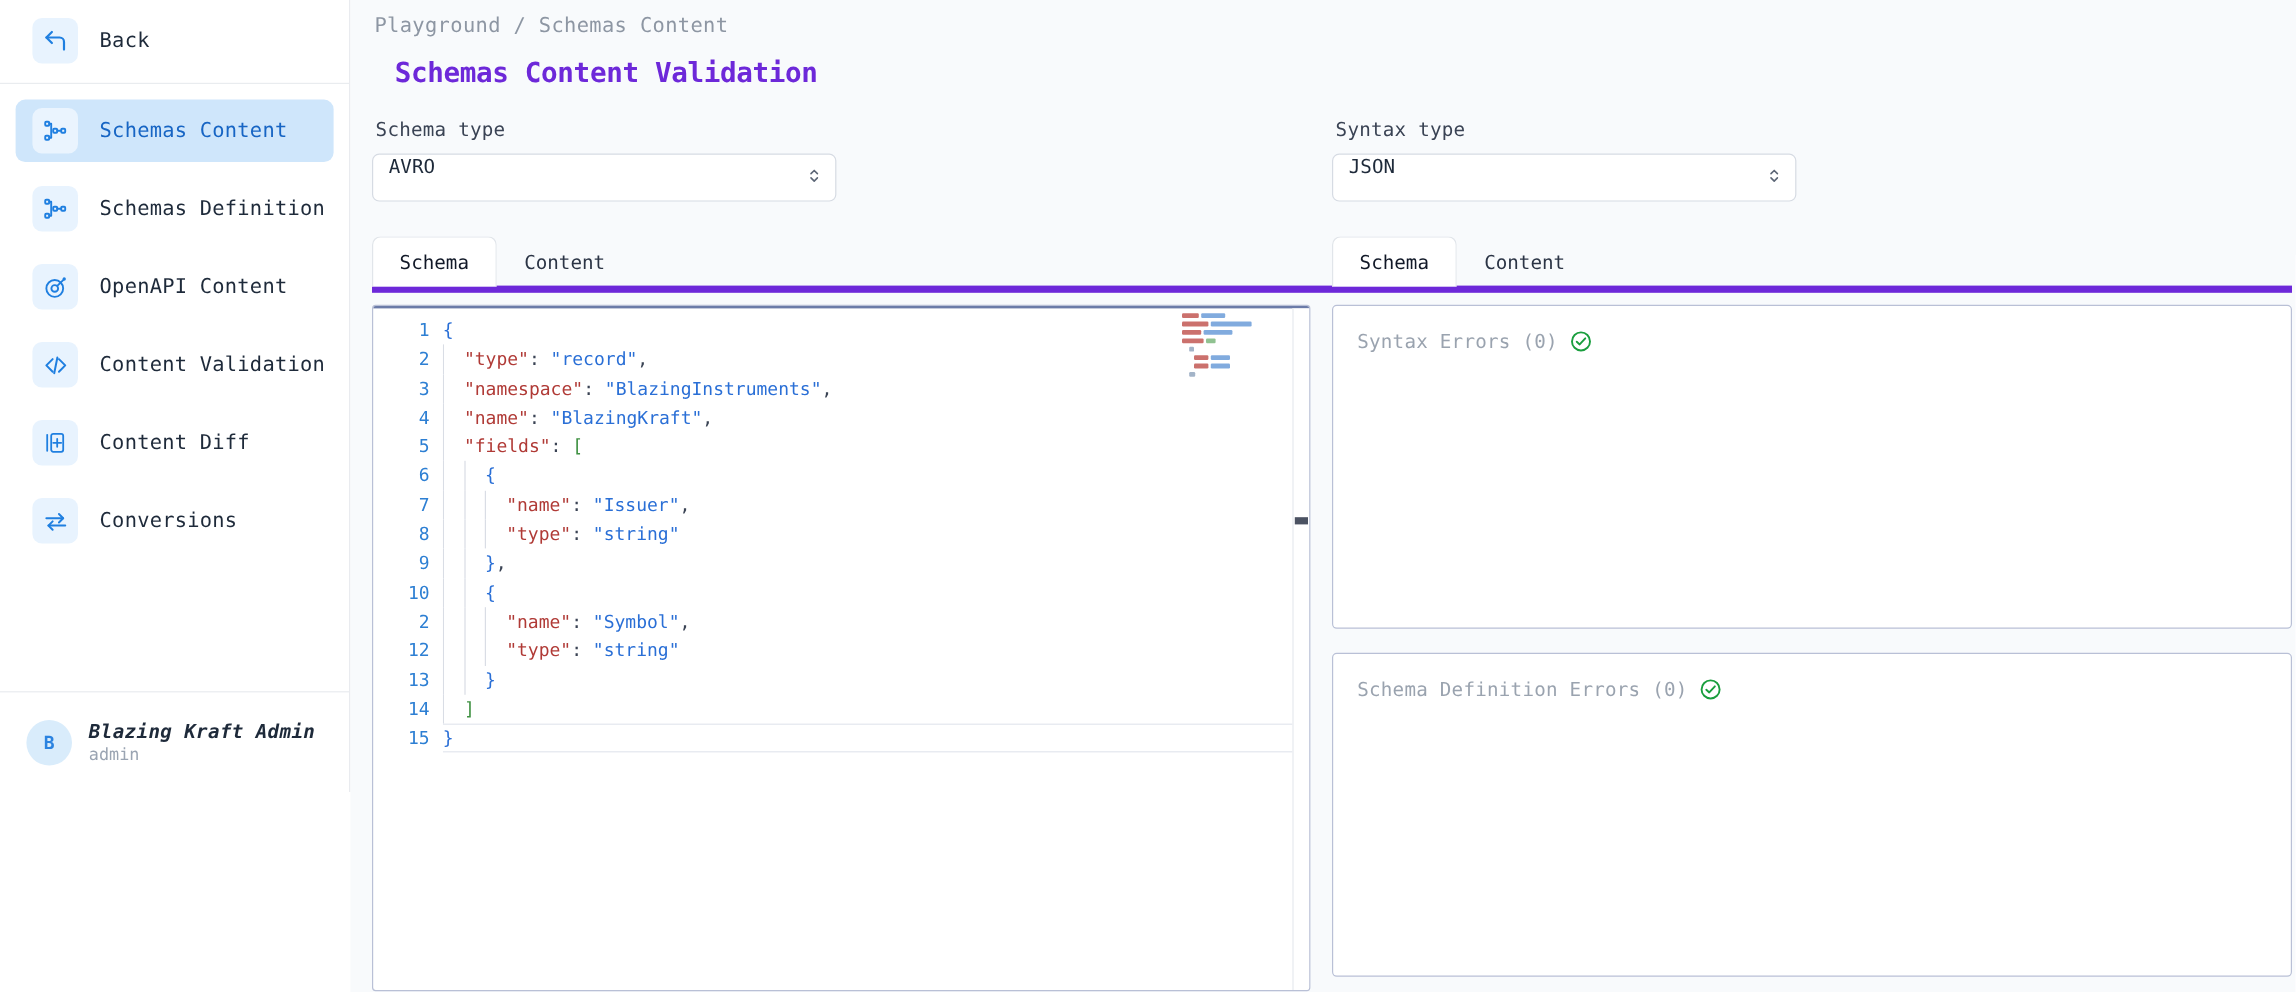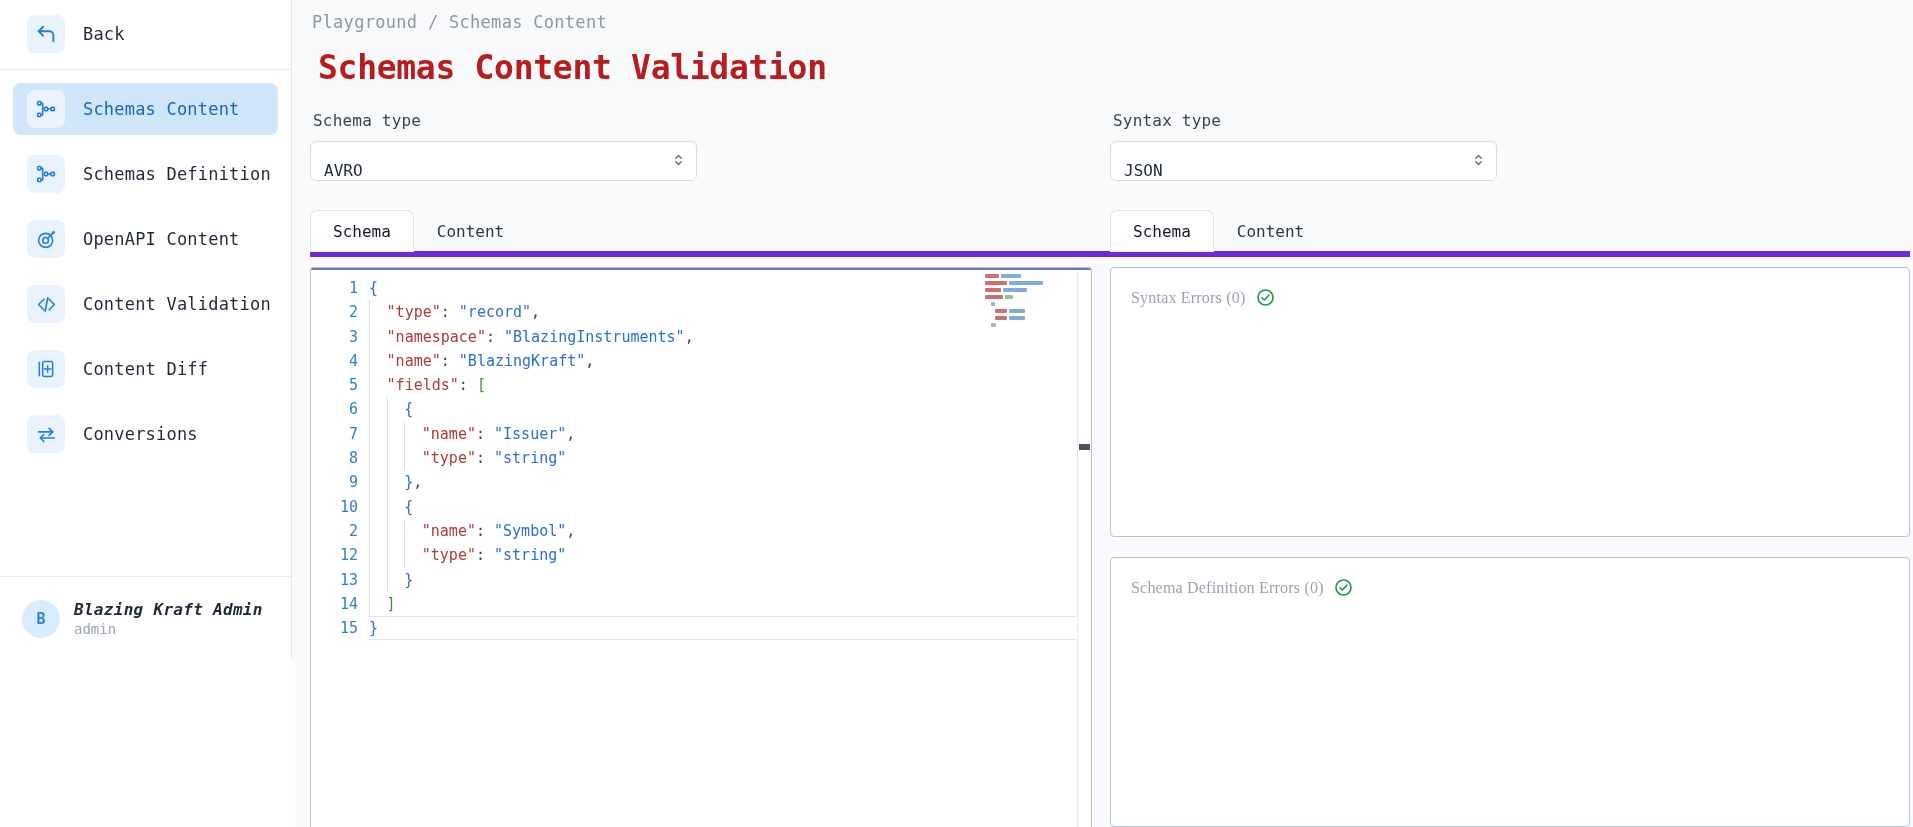--- a/index.html
+++ b/index.html
@@ -69,40 +69,40 @@
   .main {
     flex: 1; height: 827px; background: #f8fafc;
     padding: 12px 0 0 18px;
     overflow: hidden;
   }
   .breadcrumb {
     font-size: 17px; color: #8d96a3; letter-spacing: .3px;
     padding-left: 2px;
   }
   .page-title {
-    font-size: 33px; font-weight: bold; color: #b91c1c;
+    font-size: 23px; font-weight: bold; color: #6d28d9;
     letter-spacing: -.3px;
-    margin: 16px 0 0 8px;
+    margin: 16px 0 0 19px;
   }
 
   .cols { display: flex; margin-top: 24px; }
   .col { width: 800px; }
   .col.right { margin-left: 0; padding-left: 0; }
   .spacer { width: 0px; }
 
   .field-label {
     font-size: 16px; color: #3a4354; letter-spacing: .2px;
     margin-bottom: 11px; padding-left: 3px;
   }
   .select {
     position: relative;
     width: 387px; height: 40px;
     border: 1px solid #d6dbe3; border-radius: 6px;
     background: #ffffff;
-    display: flex; align-items: flex-end;
+    display: flex; align-items: flex-start;
     padding: 0 13px;
     font-size: 16px; color: #1e2a3a;
     cursor: pointer;
   }
   .select .chev {
     position: absolute; right: 12px; top: 50%;
     transform: translateY(-50%);
     color: #5c6676; font-size: 13px; line-height: 1;
   }
 
@@ -207,21 +207,21 @@
     margin-top: 10px;
     width: 800px; height: 270px;
     background: #ffffff;
     border: 1px solid #b9c0d6;
     border-radius: 4px;
     padding: 20px 20px;
   }
   .result-box.second { margin-top: 20px; height: 270px; }
   .result-line {
     display: flex; align-items: center; gap: 10px;
-    font-size: 16px; color: #9aa3af; letter-spacing: .2px; font-family: Liberation Serif, serif;
+    font-size: 16px; color: #9aa3af; letter-spacing: .2px;
   }
   .check-icon { display: inline-flex; }
 </style>
 </head>
 <body>
 
 <div class="app">
 
   <aside class="sidebar">
 

